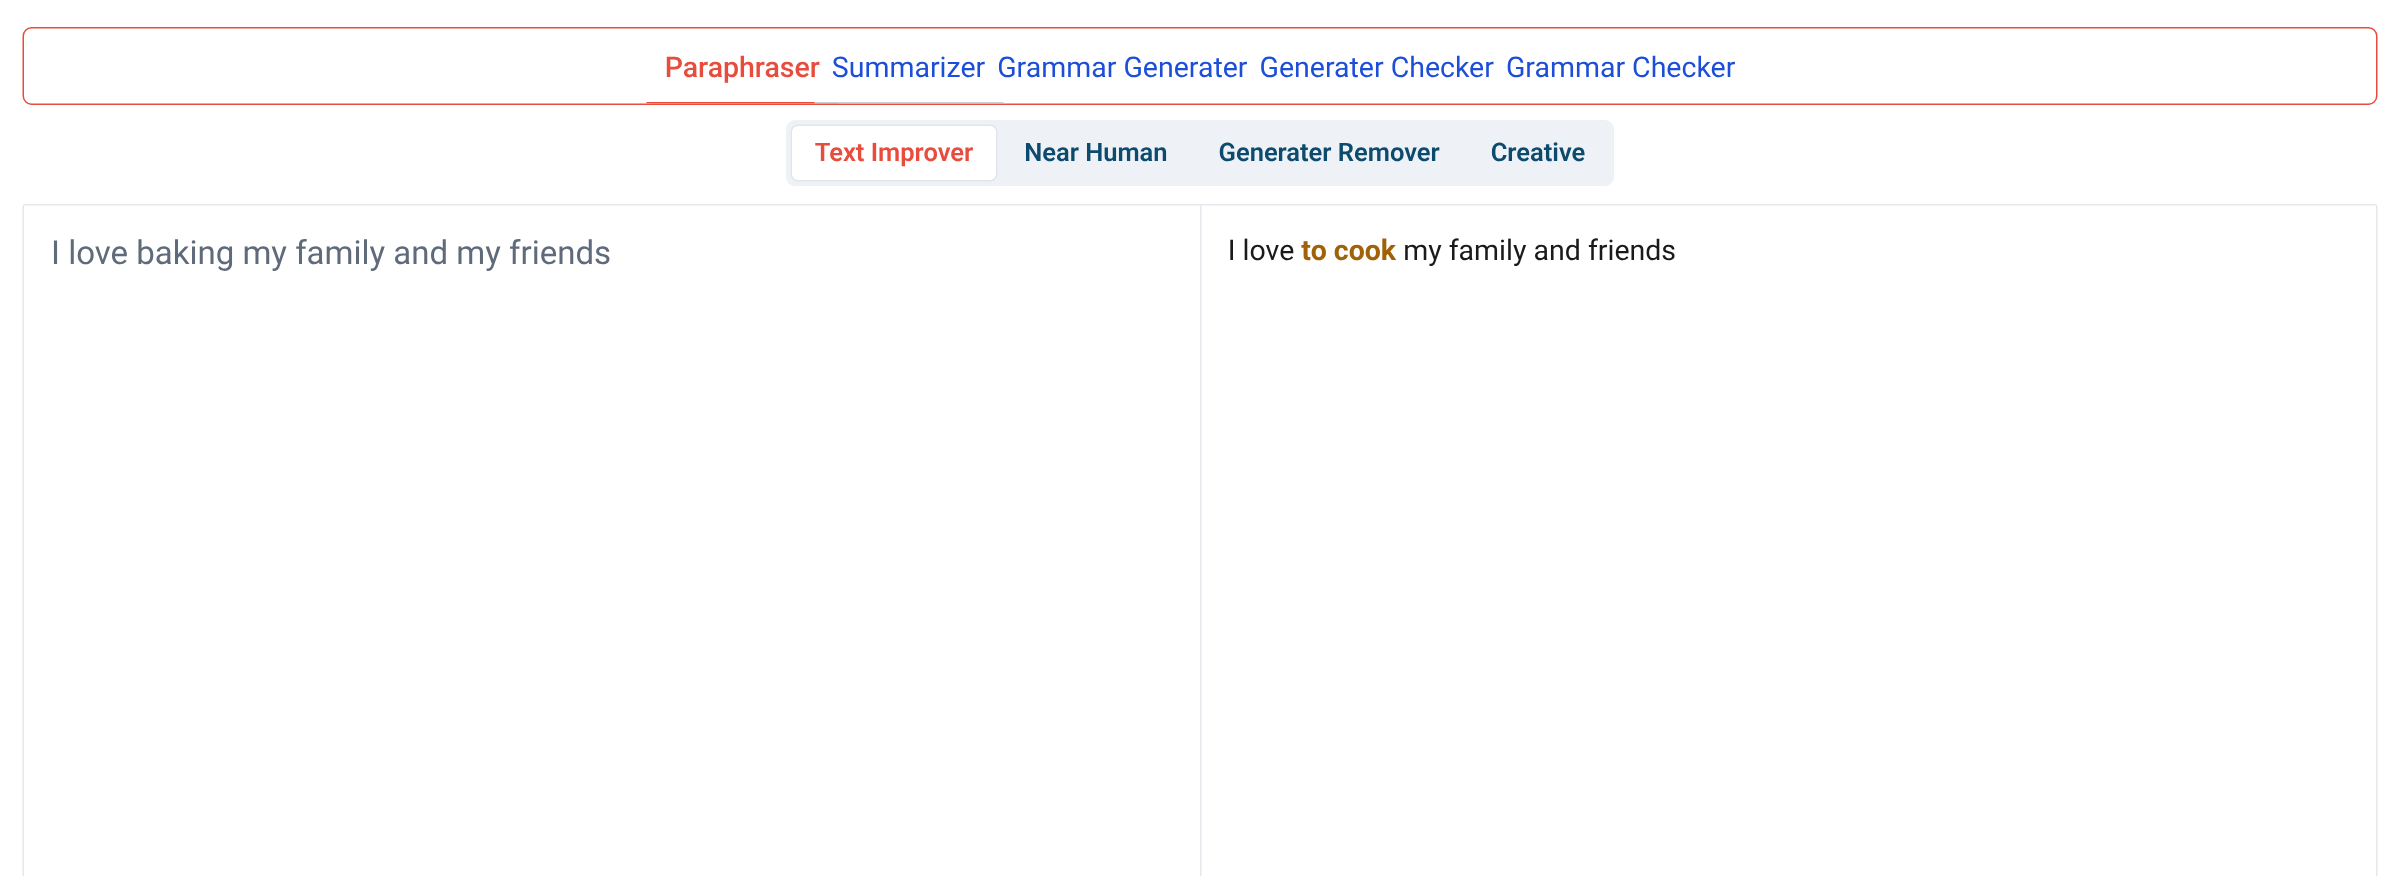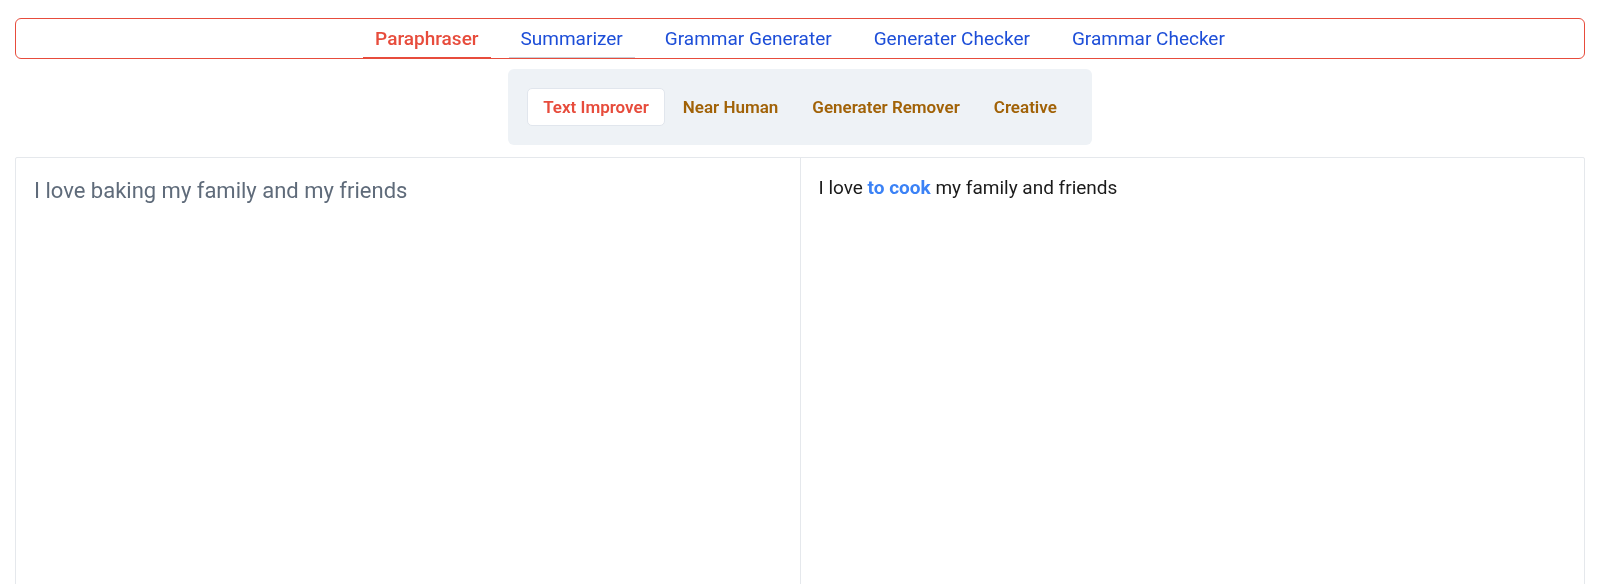--- a/index.html
+++ b/index.html
@@ -13,22 +13,21 @@
       width: 1600px;
       height: 584px;
       padding: 18px 15px 0 15px;
     }
     .main-tabs {
       display: flex;
       justify-content: center;
       align-items: stretch;
       border: 1px solid #e74c3c;
       border-radius: 6px;
-      height: 41px;
-      gap: 34px;
+      height: 52px;
       overflow: hidden;
     }
     .main-tab {
       display: flex;
       align-items: center;
       padding: 0 4px;
       font-size: 19px;
       color: #1d4ed8;
       cursor: pointer;
       position: relative;
@@ -57,28 +56,28 @@
     }
     .sub-tabs-wrap {
       display: flex;
       justify-content: center;
       margin-top: 10px;
     }
     .sub-tabs {
       display: flex;
       background: #eef2f6;
       border-radius: 6px;
-      padding: 19px;
+      padding: 3px;
       gap: 2px;
     }
     .sub-tab {
       padding: 9px 16px;
       font-size: 17px;
       font-weight: 600;
-      color: #a16207;
+      color: #0c4a6e;
       cursor: pointer;
       border-radius: 5px;
     }
     .sub-tab.active {
       background: #fff;
       color: #e74c3c;
       border: 1px solid #e1e6ed;
       padding: 8px 15px;
     }
     .workspace {
@@ -108,21 +107,21 @@
       resize: none;
       font-family: inherit;
       background: transparent;
     }
     .output-text {
       font-size: 19px;
       color: #1a1a1a;
       line-height: 1.5;
     }
     .highlight {
-      color: #3b82f6;
+      color: #a16207;
       font-weight: 700;
     }
   </style>
 </head>
 <body>
 
 <div class="main-tabs">
   <div class="main-tab active">Paraphraser</div>
   <div class="main-tab underlined">Summarizer</div>
   <div class="main-tab">Grammar Generater</div>

